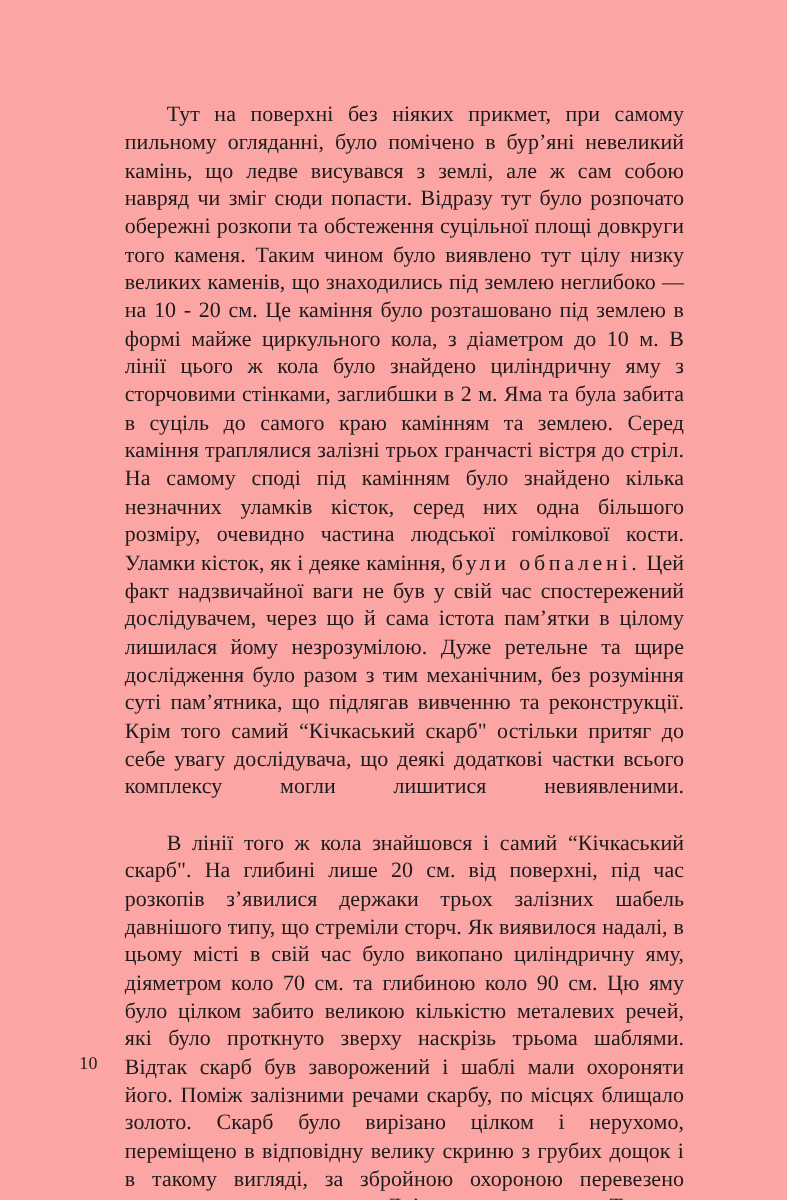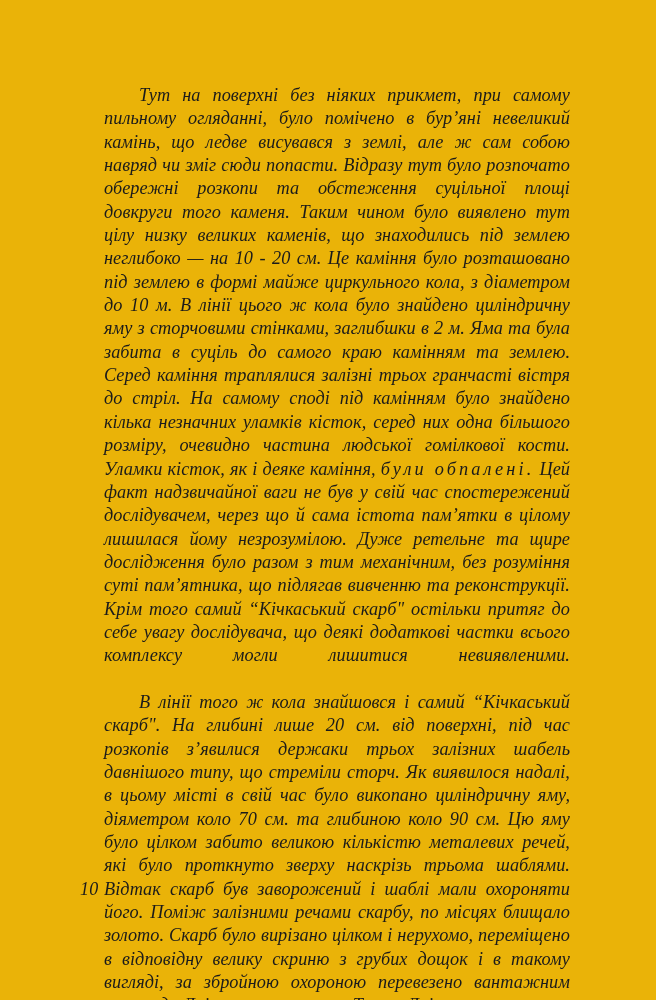--- a/index.html
+++ b/index.html
@@ -13,22 +13,21 @@
     height: 1000px;
     position: relative;
     overflow: hidden;
     font-family: "Liberation Serif", "DejaVu Serif", serif;
     color: #1b1b1b;
   }
 
   .page {
     position: absolute;
     inset: 0;
-    background: #eab308;
-    font-style: italic;
+    background: #fca5a5;
   }
 
   
   .text-column {
     position: absolute;
     left: 104px;
     top: 84px;
     width: 466px;
   }
 
@@ -56,23 +55,23 @@
   }
 
   
   .spaced {
     letter-spacing: 3.1px;
   }
 
   
   .folio {
     position: absolute;
-    left: 80px;
+    left: 66px;
     top: 880px;
-    font-size: 18px;
+    font-size: 15px;
     line-height: 1;
     letter-spacing: 0.3px;
   }
 
   
   .scan-tint {
     position: absolute;
     inset: 0;
     pointer-events: none;
     background: transparent;

